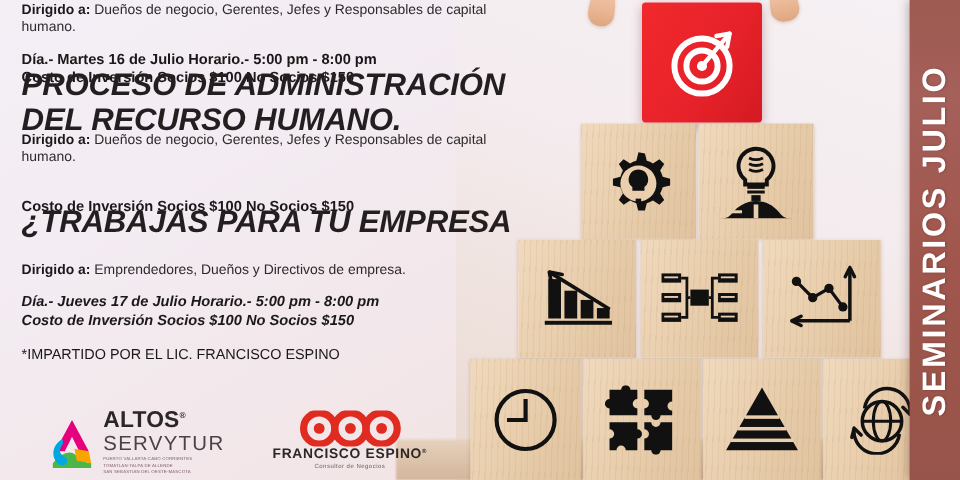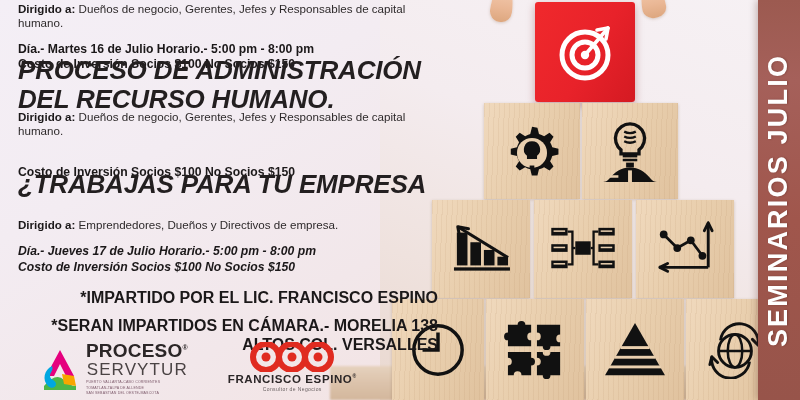--- a/index.html
+++ b/index.html
@@ -106,26 +106,25 @@
   .headline {
     font-size: 26px;
     font-weight: bold;
     line-height: 1.12;
     letter-spacing: -0.2px;
     margin: 0;
     color: #231f20;
     font-style: italic;
   }
   .note {
-    font-size: 16px;
-    font-weight: bold;
+    font-size: 12px;
+    font-weight: normal;
     line-height: 1.2;
     margin: 0;
     color: #1b1819;
-    text-align: right;
   }
 
   .sec1 { position: absolute; left: 8px; top: 2px;  width: 430px; }
   .sec1 .detail { margin-top: 12px; }
   .h1wrap { position: absolute; left: 8px; top: 56px; width: 420px; }
   .sec2 { position: absolute; left: 8px; top: 110px; width: 430px; }
   .sec2 .detail { margin-top: 12px; }
   .h2wrap { position: absolute; left: 8px; top: 170px; width: 420px; }
   .sec3 { position: absolute; left: 8px; top: 218px; width: 430px; }
   .sec3 .detail { margin-top: 12px; font-style: italic; }
@@ -351,36 +350,35 @@
         <span>Emprendedores, Dueños y Directivos de empresa.</span>
       </p>
       <p class="detail">
         <span>Día.-  Jueves 17 de Julio  Horario.- 5:00 pm - 8:00 pm</span><br>
         <span>Costo de Inversión Socios $100 No Socios $150</span>
       </p>
     </div>
 
     <div class="notes">
       <p class="note">*IMPARTIDO POR EL LIC. FRANCISCO ESPINO</p>
-      <p class="note">*SERAN IMPARTIDOS EN CÁMARA.- MORELIA 138 ALTOS COL. VERSALLES</p>
     </div>
   </div>
 
   <div class="logos">
 
     <div class="logo">
       <svg width="40" height="46" viewBox="0 0 40 46">
         <path d="M20 4 L34 30 L26 30 L20 18 L14 30 L6 30 Z" fill="#e5007e"></path>
         <path d="M4 40 Q16 26 24 34 Q30 40 36 40 L36 44 L4 44 Z" fill="#4cb648"></path>
         <path d="M22 28 L34 30 L36 40 L24 38 Z" fill="#f7a600"></path>
         <path d="M12 20 C4 24 2 34 8 40 C11 43 16 42 16 38 C16 34 10 34 10 30 C10 26 14 24 12 20 Z" fill="#00a7e1"></path>
       </svg>
       <div class="canaco-text">
         <div class="canaco-main">
-          <span>PROCESO</span><sup>®</sup>
+          <span>ALTOS</span><sup>®</sup>
         </div>
         <div class="canaco-sub">SERVYTUR</div>
         <div class="canaco-fine">
           <span>PUERTO VALLARTA-CABO CORRIENTES</span><br>
           <span>TOMATLAN-TALPA DE ALLENDE</span><br>
           <span>SAN SEBASTIAN DEL OESTE-MASCOTA</span>
         </div>
       </div>
     </div>
 

